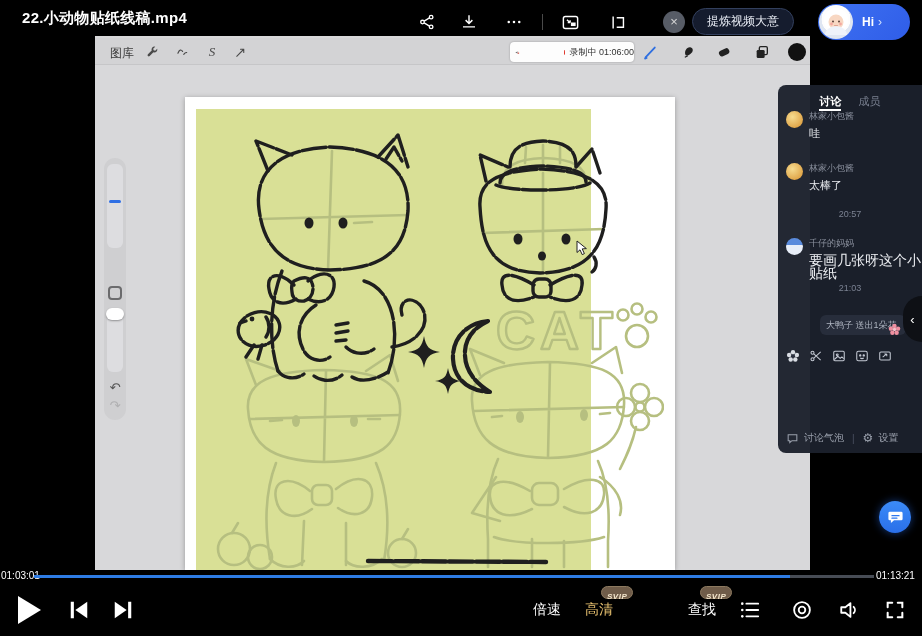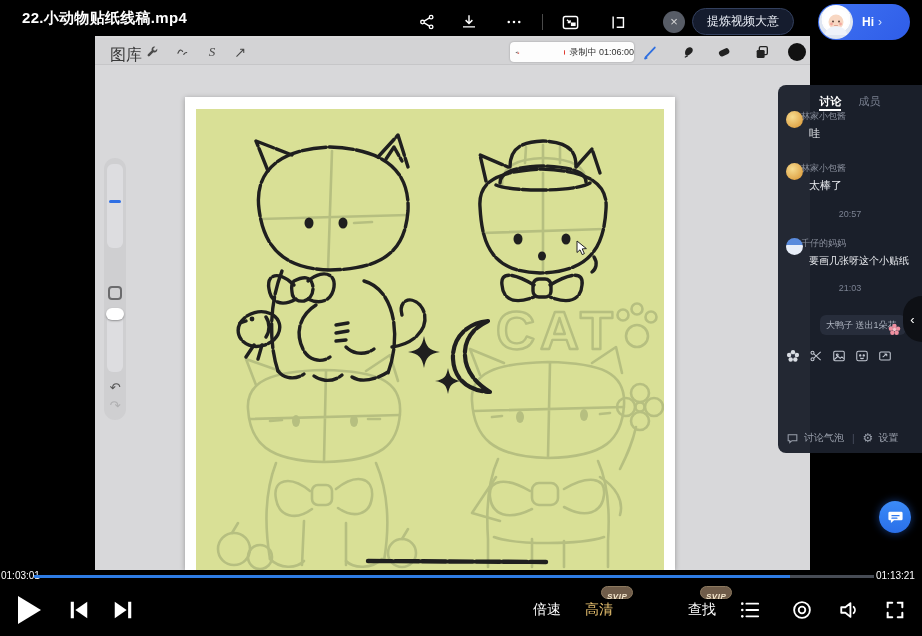--- a/index.html
+++ b/index.html
@@ -16,53 +16,53 @@
   .close-btn { position:absolute; left:663px; top:11px; width:22px; height:22px; border-radius:50%; background:#575c66; color:#d8d8d8; font-size:13px; line-height:21px; text-align:center; cursor:pointer; }
   .summarize-pill { position:absolute; left:692px; top:8px; height:27px; padding:0 14px; border-radius:14px; background:#151c2e; border:1px solid #33405e; color:#e8ecf4; font-size:12px; line-height:25px; cursor:pointer; }
   .hi-pill { position:absolute; left:818px; top:4px; width:92px; height:36px; border-radius:18px; background:linear-gradient(135deg,#3f72f2,#2f5de8); display:flex; align-items:center; cursor:pointer; }
   .hi-avatar { width:34px; height:34px; border-radius:50%; margin-left:1px; background:radial-gradient(circle at 50% 42%,#fdfdfd 55%,#dfe6f2 56%); position:relative; overflow:hidden; }
   .hi-label { color:#fff; font-size:12px; font-weight:bold; margin-left:9px; }
   .hi-arrow { color:#cfe0ff; font-size:12px; margin-left:4px; }
 
   
   .app { position:absolute; left:95px; top:36px; width:715px; height:534px; background:#d8d8da; z-index:1; }
   .app-toolbar { position:absolute; left:0; top:2px; width:715px; height:27px; background:#d3d3d5; border-bottom:1px solid #c6c6c8; }
-  .gallery-label { position:absolute; left:15px; top:7px; font-size:16px; color:#3a3a3a; cursor:pointer; }
+  .gallery-label { position:absolute; left:15px; top:7px; font-size:12px; color:#3a3a3a; cursor:pointer; }
   .atb-ic { position:absolute; top:5px; width:18px; height:18px; display:flex; align-items:center; justify-content:center; cursor:pointer; color:#4a4a4a; }
   .sel-s { font-size:13px; font-style:italic; font-family:"Liberation Serif","DejaVu Serif",serif; color:#4a4a4a; }
   .rec-pill { position:absolute; left:415px; top:4px; width:124px; height:20px; background:#fdfdfd; border-radius:4px; box-shadow:0 0 2px rgba(0,0,0,.3); display:flex; align-items:center; cursor:pointer; }
   .rec-dot { width:5px; height:5px; border-radius:50%; background:#e03a2f; margin-left:44px; }
   .rec-text { font-size:9px; color:#333; margin-left:4px; white-space:nowrap; }
   .color-dot { position:absolute; left:693px; top:5px; width:18px; height:18px; border-radius:50%; background:#111; cursor:pointer; }
 
   
   .side-tools { position:absolute; left:9px; top:122px; width:22px; height:262px; background:#cfcfd1; border-radius:11px; }
   .slider-track { position:absolute; left:3px; width:16px; background:#dddde0; border-radius:6px; cursor:pointer; }
   .blue-tick { position:absolute; left:2px; top:36px; width:12px; height:3px; background:#2f6fe4; border-radius:2px; }
   .slider-thumb { position:absolute; left:-1px; top:-2px; width:18px; height:12px; background:#fff; border-radius:6px; box-shadow:0 1px 2px rgba(0,0,0,.35); }
   .mod-btn { position:absolute; left:4px; top:128px; width:14px; height:14px; border:2px solid #6b6b6d; border-radius:4px; background:transparent; cursor:pointer; }
   .undo-ic,.redo-ic { position:absolute; left:0; width:22px; text-align:center; font-size:13px; cursor:pointer; }
   .undo-ic { top:222px; color:#555; }
   .redo-ic { top:240px; color:#b0b0b2; }
 
   
   .canvas-sheet { position:absolute; left:90px; top:61px; width:490px; height:473px; background:#fff; box-shadow:0 1px 5px rgba(0,0,0,.3); overflow:hidden; cursor:crosshair; }
-  .canvas-paper { position:absolute; left:11px; top:12px; width:468px; height:461px; background:#d9e096; }
+  .canvas-paper { position:absolute; left:11px; top:12px; width:395px; height:461px; background:#d9e096; }
   .cursor-arrow { position:absolute; left:481px; top:204px; z-index:5; }
 
   
   .chat-panel { position:absolute; left:778px; top:85px; width:144px; height:368px; background:rgba(27,32,44,.96); border-radius:8px 0 0 8px; z-index:30; color:#e8eaf0; }
   .chat-tabs { position:absolute; top:9px; left:0; width:100%; text-align:center; font-size:11px; }
   .chat-tab-active { color:#ffffff; font-weight:bold; display:inline-block; padding-bottom:0; border-bottom:2px solid #fff; cursor:pointer; }
   .chat-tab { color:#7b8292; margin-left:14px; cursor:pointer; }
   .msg { position:absolute; left:8px; }
   .msg-avatar { position:absolute; left:0; top:0; width:17px; height:17px; border-radius:50%; }
   .av-cat { background:radial-gradient(circle at 38% 35%,#f6dc90,#d8912e); }
   .av-blue { background:linear-gradient(180deg,#5a8bdc 40%,#e8eef8 41%); }
-  .msg-user { margin-left:15px; font-size:9px; color:#8b919e; line-height:11px; }
+  .msg-user { margin-left:23px; font-size:9px; color:#8b919e; line-height:11px; }
   .msg-text { margin-left:23px; font-size:11px; color:#eceef2; margin-top:5px; line-height:13px; }
   .chat-time { position:absolute; left:0; width:100%; text-align:center; font-size:9px; color:#7b8292; }
   .gift-pill { position:absolute; left:42px; top:230px; width:86px; background:#272d3b; border-radius:6px; padding:4px 6px; font-size:9px; color:#aeb4c0; line-height:12px; }
   .gift-flower { position:absolute; right:5px; top:8px; }
   .chat-actions { position:absolute; left:8px; top:264px; width:110px; display:flex; gap:9px; }
   .chat-actions .ca { width:14px; height:14px; cursor:pointer; }
   .chat-footer { position:absolute; left:8px; bottom:8px; width:130px; font-size:10px; color:#9aa0ac; display:flex; align-items:center; gap:5px; }
   .cf-sep { color:#4a5060; margin:0 3px; }
   .collapse-handle { position:absolute; right:0; top:211px; width:19px; height:46px; background:#0e1015; border-radius:23px 0 0 23px; display:flex; align-items:center; justify-content:center; color:#fff; font-size:13px; cursor:pointer; }
   .float-chat { position:absolute; left:879px; top:501px; width:32px; height:32px; border-radius:50%; background:linear-gradient(180deg,#3b8bf8,#2a6fe8); display:flex; align-items:center; justify-content:center; z-index:35; cursor:pointer; box-shadow:0 0 8px rgba(40,110,240,.5); }
@@ -345,21 +345,21 @@
       <div class="msg-avatar av-cat"></div>
       <div class="msg-user">林家小包酱</div>
       <div class="msg-text">太棒了</div>
     </div>
 
     <div class="chat-time" style="top:124px">20:57</div>
 
     <div class="msg" style="top:153px">
       <div class="msg-avatar av-blue"></div>
       <div class="msg-user">千仔的妈妈</div>
-      <div class="msg-text" style="font-size:10px">要画几张呀这个小贴纸</div>
+      <div class="msg-text" style="font-size:14px">要画几张呀这个小贴纸</div>
     </div>
 
     <div class="chat-time" style="top:198px">21:03</div>
 
     <div class="gift-pill">
       <span>大鸭子 送出1朵花</span>
       <span class="gift-flower">
         <svg width="13" height="13" viewBox="0 0 20 20">
           <circle cx="10" cy="4.5" r="3.4" fill="#ef8fa0"></circle>
             <circle cx="15.5" cy="8.7" r="3.4" fill="#ef8fa0"></circle>

